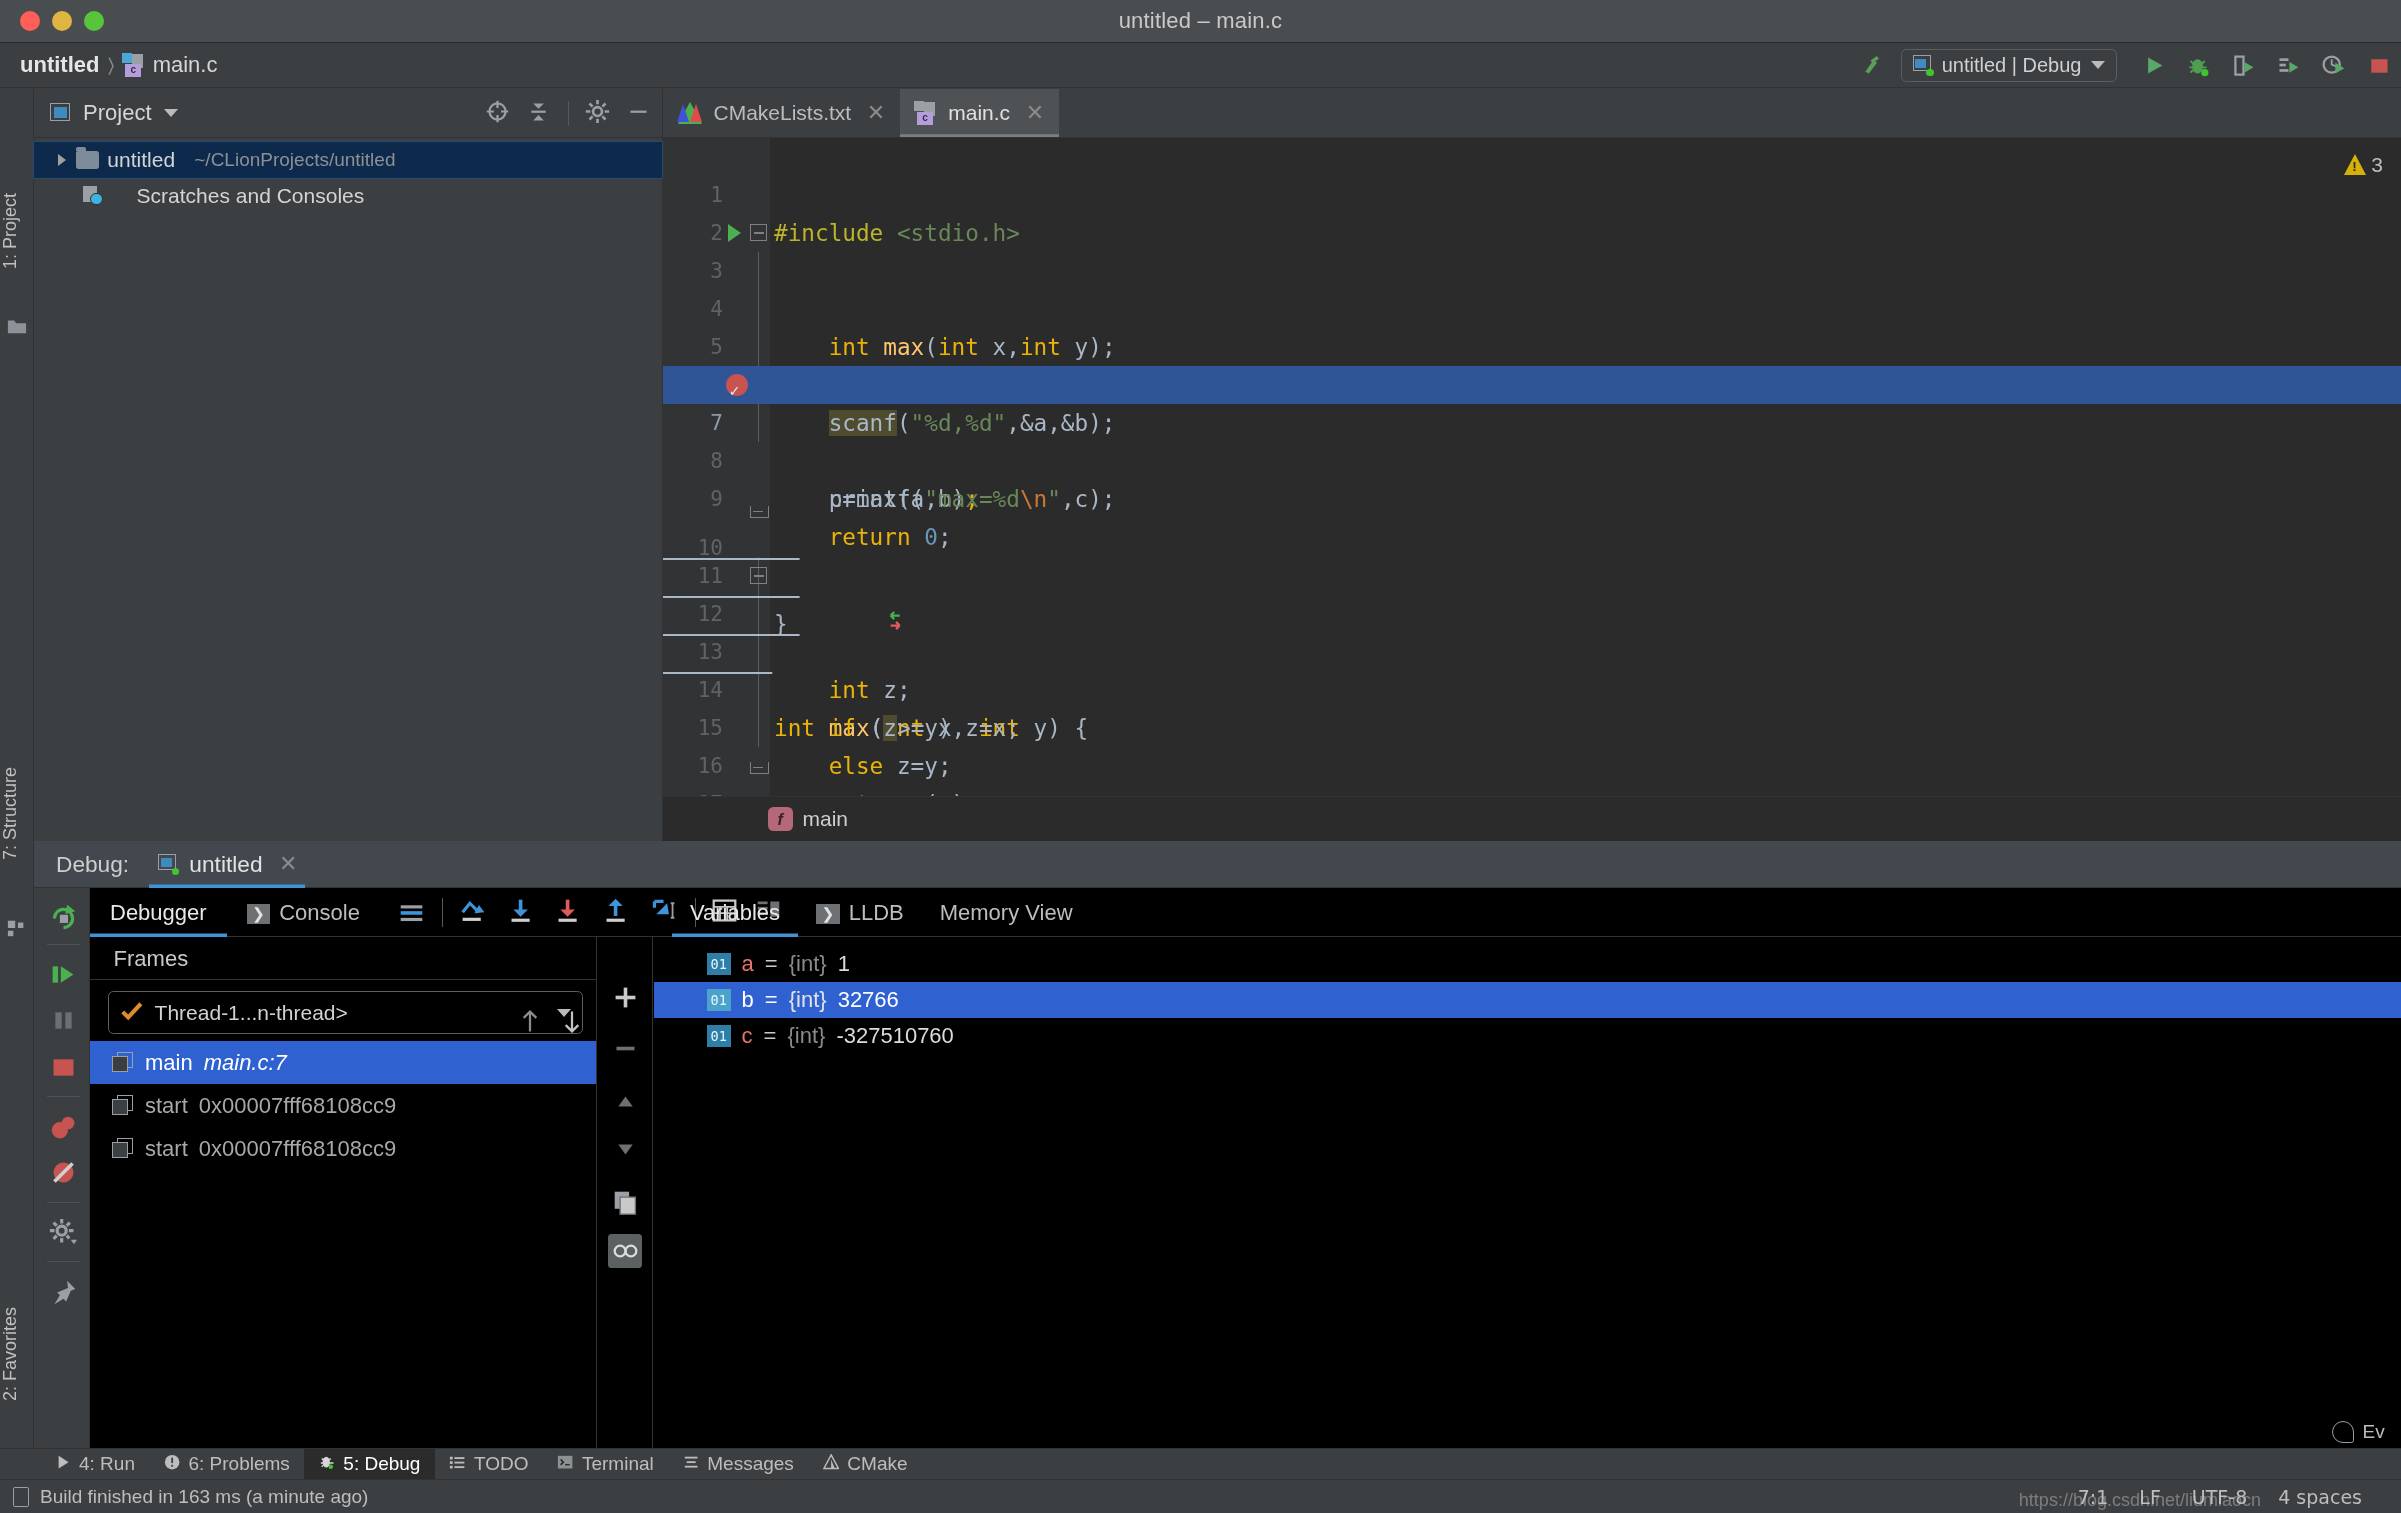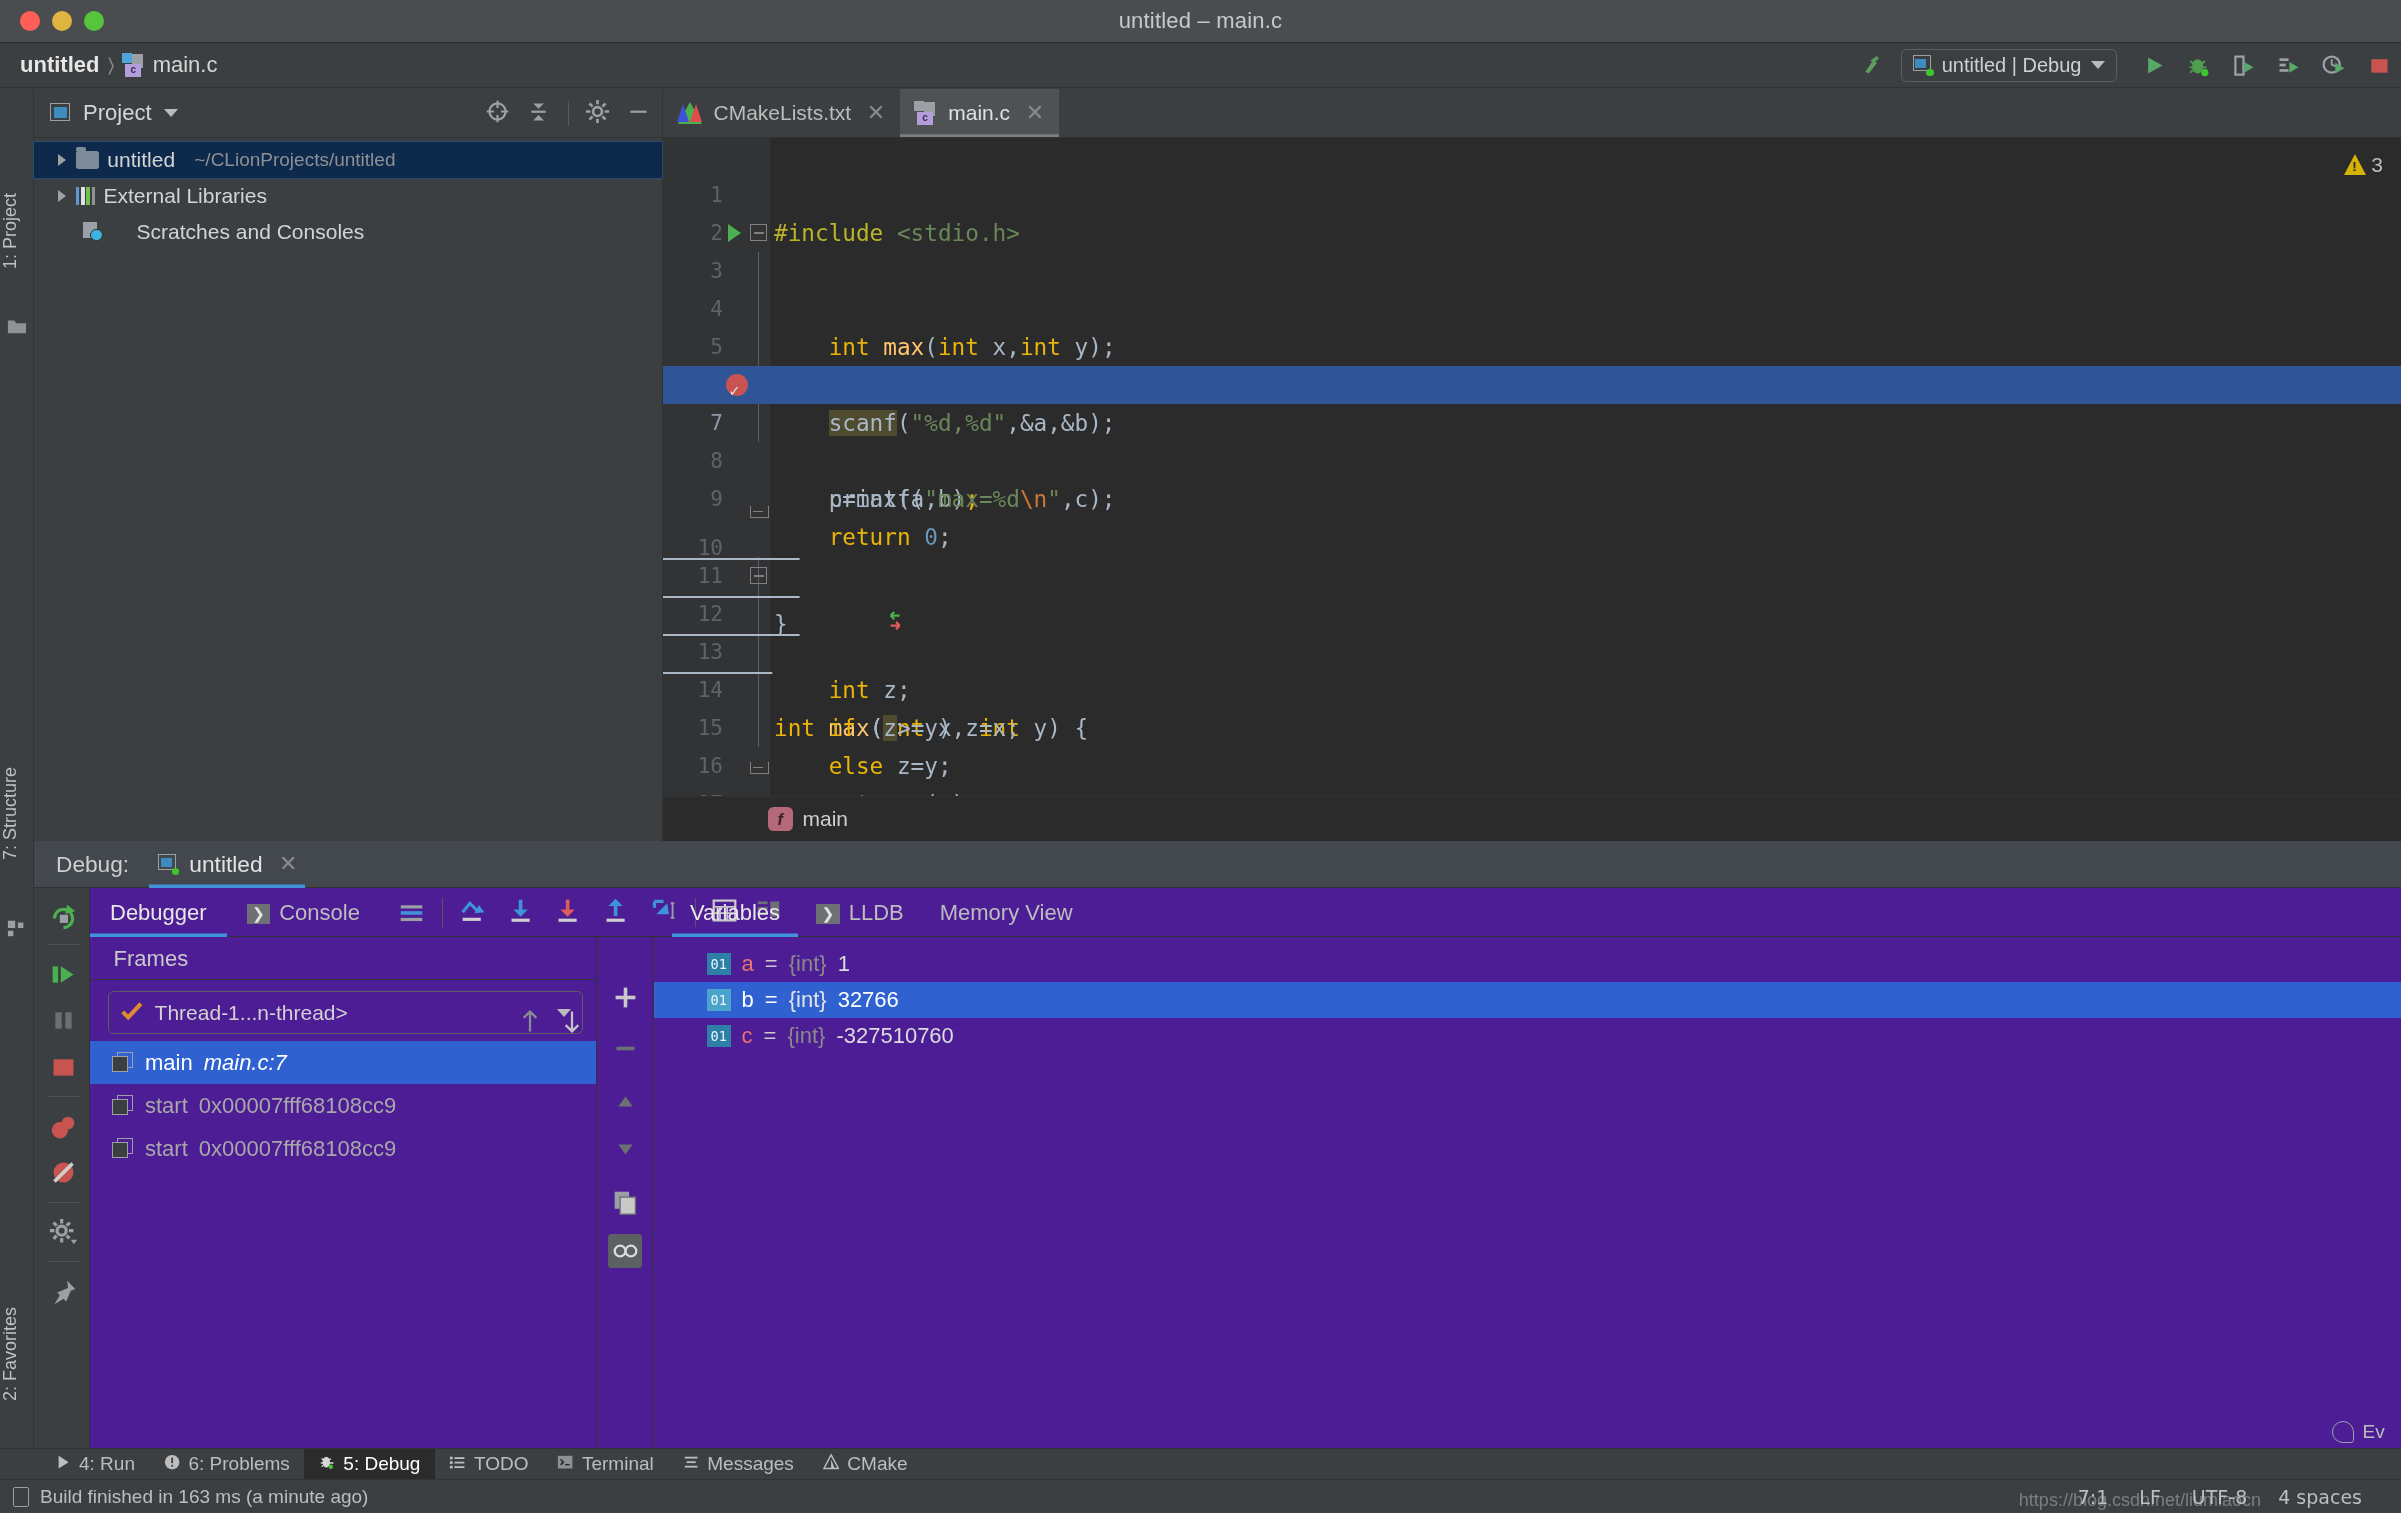--- a/index.html
+++ b/index.html
@@ -153,21 +153,21 @@
 
   .breadcrumbs {
     position:absolute; left:0; bottom:0; right:0; height:45px; background:#2b2b2b;
     display:flex; align-items:center; padding-left:105px; gap:10px; border-top:0.9px solid #323232;
   }
   .fbadge { width:24.5px; height:24.5px; border-radius:5.4px; background:#b5687a; color:#3a2028;
             font-size:16.3px; font-style:italic; text-align:center; line-height:24.5px; font-weight:bold; }
   .bc-txt { font-size:21px; color:#cfcfcf; }
 
   
-  .debugwin { position:absolute; left:34px; top:841px; right:0; bottom:65px; background:#4c1d95; }
+  .debugwin { position:absolute; left:34px; top:841px; right:0; bottom:65px; background:#000000; }
   .debughead {
     height:47px; background:#42484d; display:flex; align-items:center; padding-left:22px; gap:20px;
     border-bottom:0.9px solid #323232;
   }
   .dh-label { font-size:22.7px; color:#cfcfcf; }
   .dh-tab { display:flex; align-items:center; gap:11px; height:47px; padding:0 7.2px;
             box-shadow: inset 0 -3.6px 0 #3f93d8; }
   .dh-tab .t { font-size:22.7px; color:#e2e2e2; }
 
   .dbg-body { position:absolute; left:0; top:47px; right:0; bottom:0; display:flex; }
@@ -380,30 +380,20 @@
         </span>
       </span>
     </div>
 
     <div class="tree">
       <div class="trow sel">
         <span class="arrow-r"></span>
         <span class="folder"></span>
         <span>untitled</span>
         <span class="path-txt">~/CLionProjects/untitled</span>
-      </div>
-      <div class="trow">
-        <span class="arrow-r"></span>
-        <span class="libs">
-          <i style="background:#5b9bd5;"></i>
-            <i style="background:#e0e0e0;"></i>
-            <i style="background:#6cc24a;"></i>
-            <i style="background:#8f9499;"></i>
-        </span>
-        <span>External Libraries</span>
       </div>
       <div class="trow" style="padding-left:47px;gap:32px;">
         <span class="scratch">
             <span class="pg"></span>
             <span class="cl"></span>
           </span>
         <span>Scratches and Consoles</span>
       </div>
     </div>
   </div>

